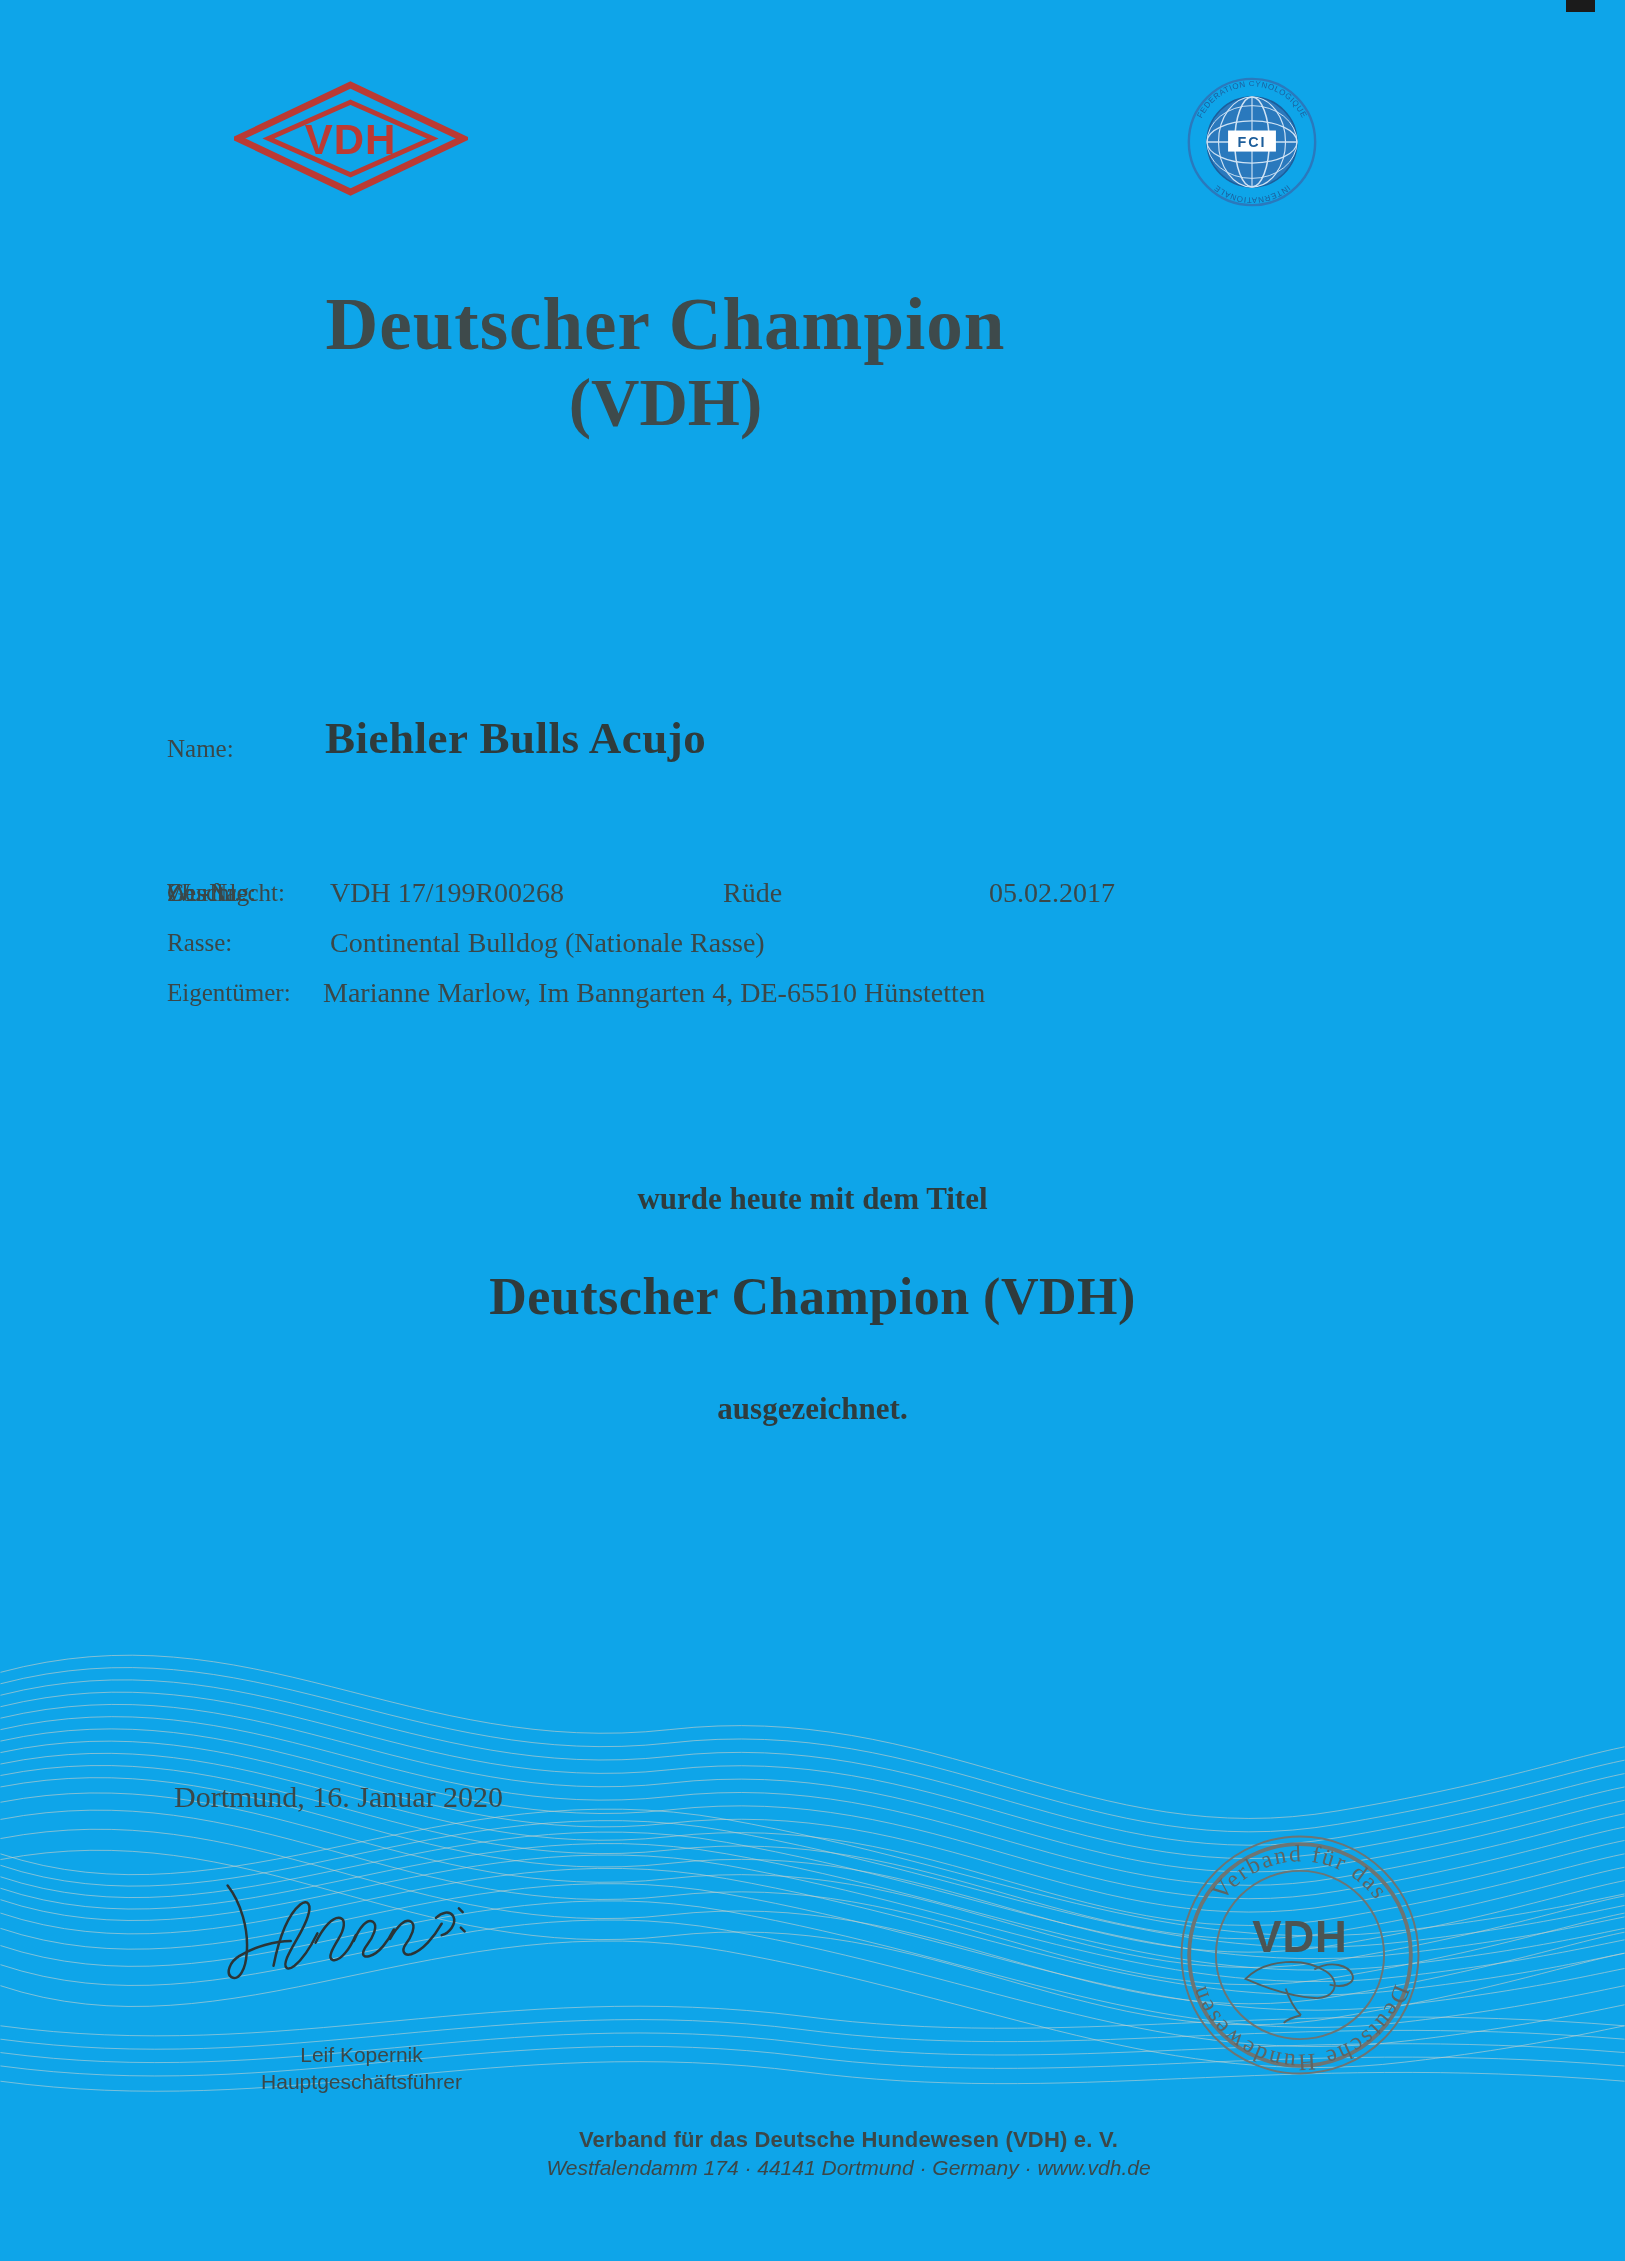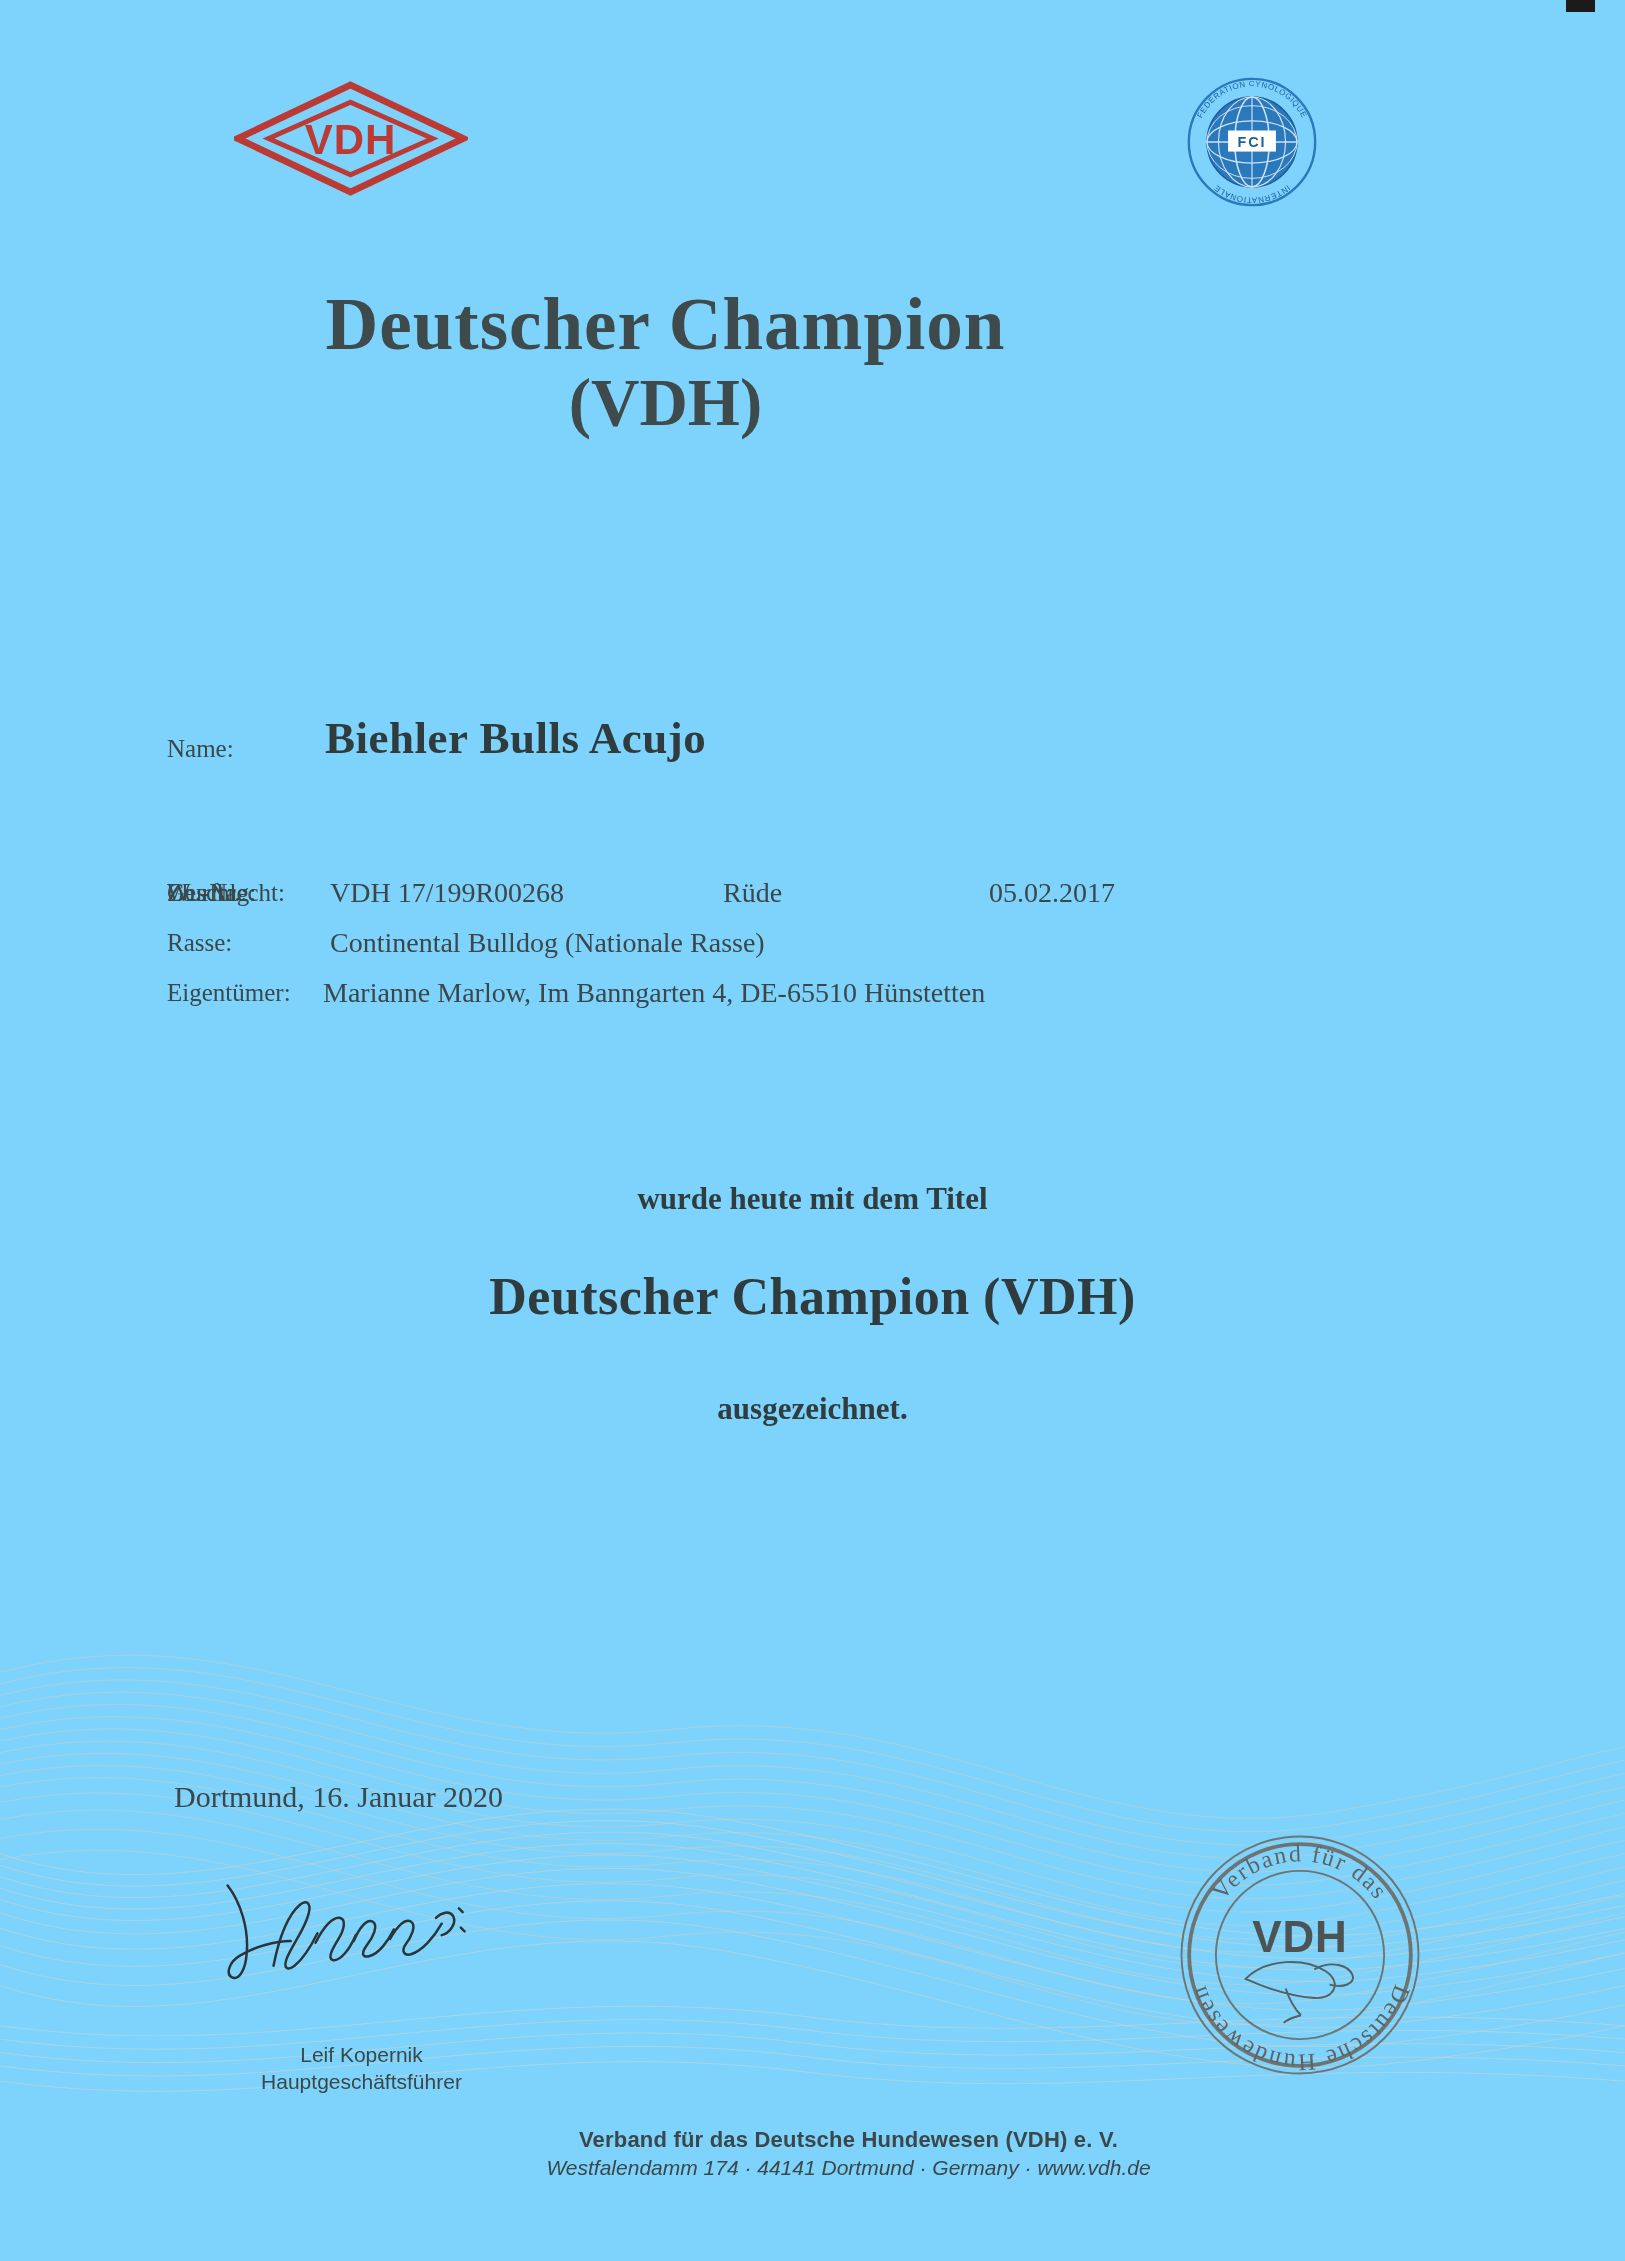--- a/index.html
+++ b/index.html
@@ -14,21 +14,21 @@
     overflow: hidden;
     font-family: "Liberation Serif", serif;
     color: #3b4748;
   }
 
   .page {
     position: absolute;
     left: 0; top: 0;
     width: 1625px;
     height: 2262px;
-    background: #7dd3fc;
+    background: #0ea5e9;
   }
 
   
   .crop-mark {
     position: absolute;
     top: 0;
     left: 1566px;
     width: 29px;
     height: 11.5px;
     background: #1b1b1b;

